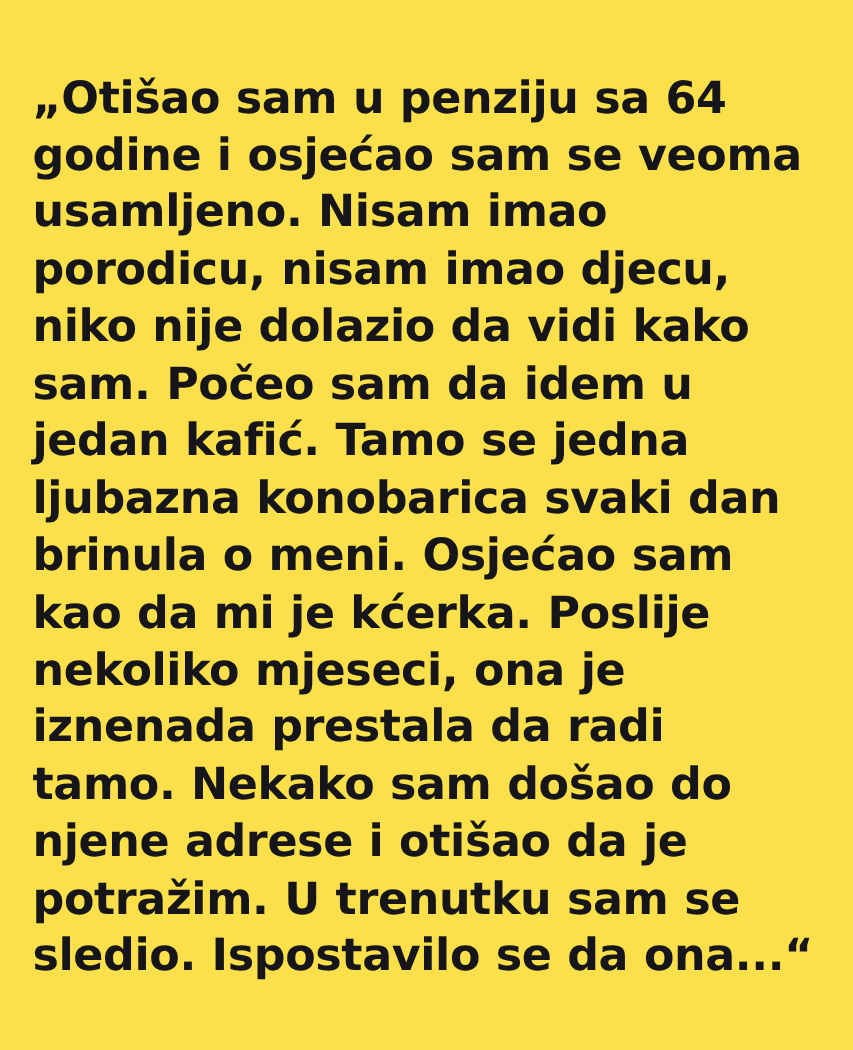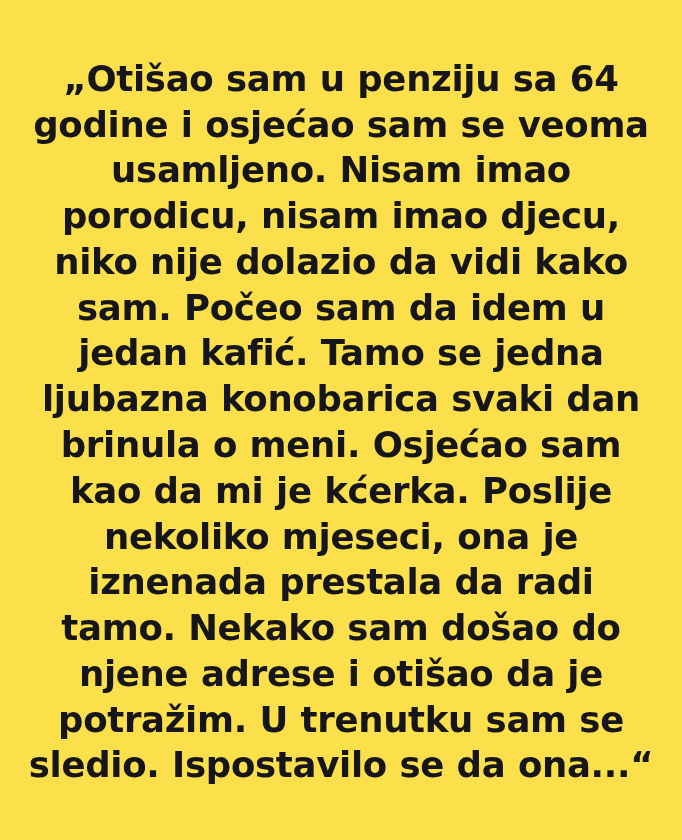--- a/index.html
+++ b/index.html
@@ -22,21 +22,20 @@
     align-items: center;
     justify-content: center;
     padding: 52px 26px 48px 26px;
   }
   .quote-text {
     color: #16161a;
     font-family: "DejaVu Sans", sans-serif;
     font-weight: bold;
     font-size: 35.5px;
     line-height: 1.29;
-    text-align: center;
     letter-spacing: -0.3px;
     word-spacing: 0.5px;
     width: 100%;
     margin: 0;
     padding: 0;
   }
 </style>
 </head>
 <body>
 

